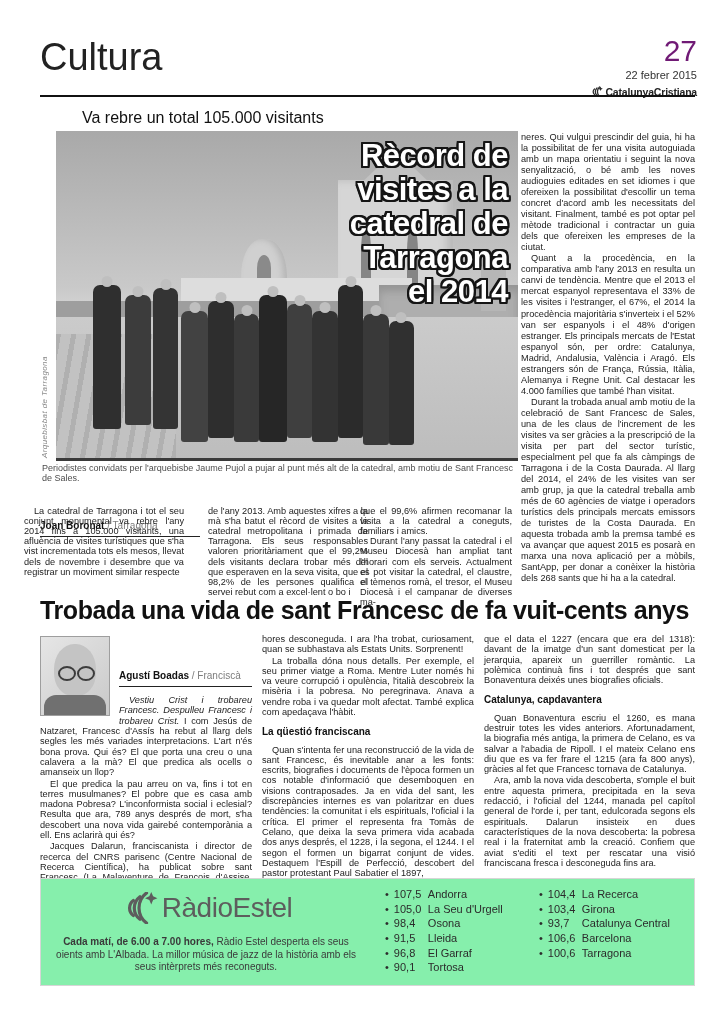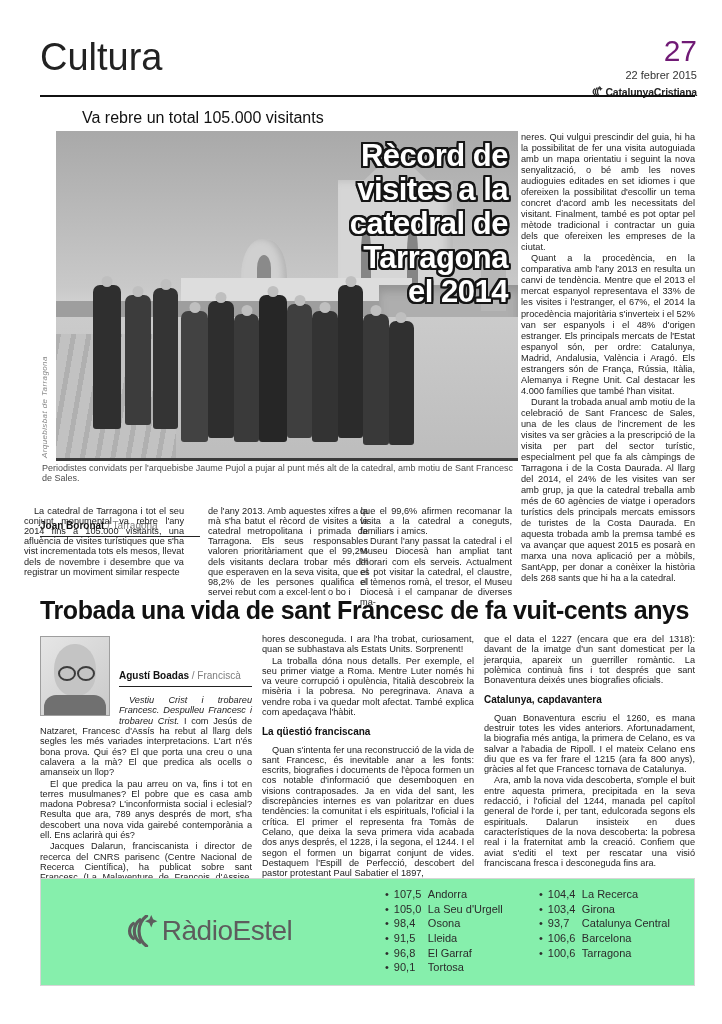--- a/index.html
+++ b/index.html
@@ -242,20 +242,23 @@
         <span><svg width="38" height="32" viewBox="0 0 40 34">
           <g fill="none" stroke="#5d5d5d" stroke-width="3.4" stroke-linecap="round">
             <path d="M14 25 A 10 10 0 0 1 14 9"></path>
             <path d="M21 29 A 15 15 0 0 1 21 5"></path>
             <path d="M28 33 A 20 20 0 0 1 28 1"></path>
           </g>
           <path d="M33 0 l2 4.6 4.6 2 -4.6 2 -2 4.6 -2 -4.6 -4.6 -2 4.6 -2 z" fill="#5d5d5d"></path>
         </svg></span>
         <span class="ad-brand">RàdioEstel</span>
       </div>
+      <div class="ad-tagline">
+        <span class="b">Cada matí, de 6.00 a 7.00 hores,</span><span> Ràdio Estel desperta els seus oients amb L'Albada. La millor música de jazz de la història amb els seus intèrprets més reconeguts.</span>
+      </div>
     </div>
     <div class="ad-right">
       <ul class="freq-list fl1">
         <li class="freq-item"><span class="freq">107,5</span><span class="place">Andorra</span></li>
         <li class="freq-item"><span class="freq">105,0</span><span class="place">La Seu d'Urgell</span></li>
         <li class="freq-item"><span class="freq">98,4</span><span class="place">Osona</span></li>
         <li class="freq-item"><span class="freq">91,5</span><span class="place">Lleida</span></li>
         <li class="freq-item"><span class="freq">96,8</span><span class="place">El Garraf</span></li>
         <li class="freq-item"><span class="freq">90,1</span><span class="place">Tortosa</span></li>
       </ul>

